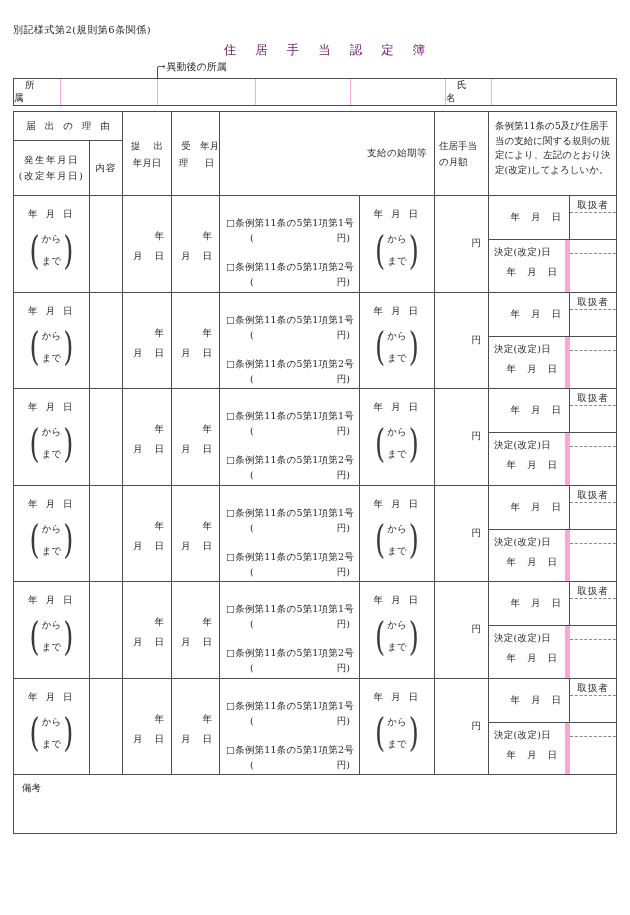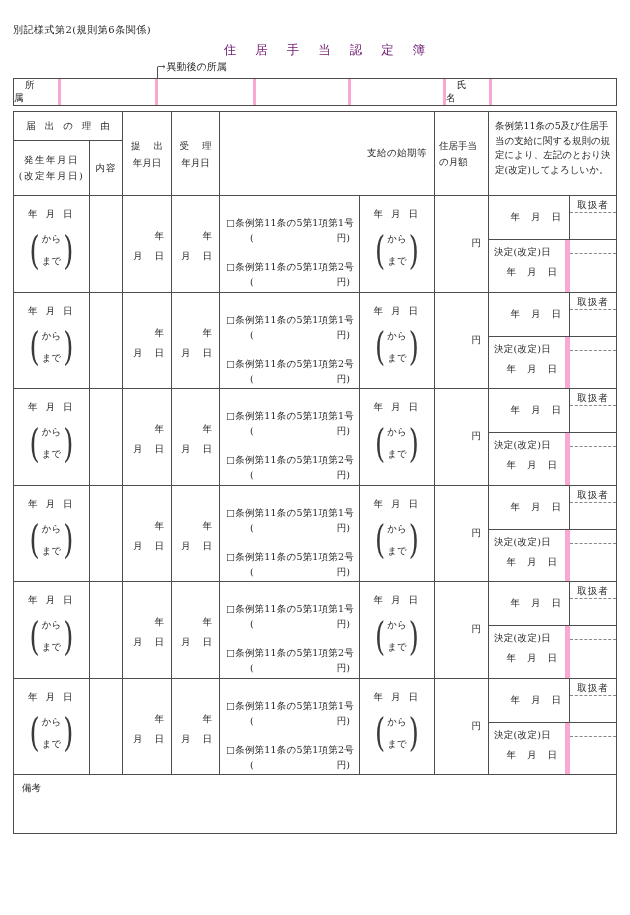--- a/index.html
+++ b/index.html
@@ -16,39 +16,39 @@
   }
   .transfer { position:absolute; left:157px; top:60px; font-size:10px; white-space:nowrap; }
   .transfer .vline { position:absolute; left:0; top:7px; width:1px; height:12px; background:#4d4d4d; }
   .transfer .arr { letter-spacing:1px; }
 
   
   .affil {
     position:absolute; left:13px; top:78px; width:604px; height:28px;
     border:1px solid #4d4d4d; display:flex;
   }
-  .affil > div { border-right:3px solid #f9a8d4; display:flex; align-items:center; justify-content:center; }
+  .affil > div { border-right:1px solid #f9a8d4; display:flex; align-items:center; justify-content:center; }
   .affil > div:last-child { border-right:none; }
   .af-label { letter-spacing:11px; text-indent:11px; }
   .w47{width:47px}.w97{width:97px}.w98{width:98px}.w95{width:95px}.w46{width:46px}
   .af-fill { flex:1; }
 
   
   .main { position:absolute; left:13px; top:111px; width:604px; border:1px solid #4d4d4d; }
   .thead {
     display:grid; grid-template-columns:76px 33px 49px 48px 140px 75px 54px 127px;
     grid-template-rows:29px 54px; border-bottom:1px solid #4d4d4d;
   }
   .hc { display:flex; align-items:center; justify-content:center; text-align:center; }
   .br { border-right:1px solid #4d4d4d; }
   .h-reason { grid-area:1/1/2/3; border-bottom:1px solid #4d4d4d; letter-spacing:9px; text-indent:9px; }
   .h-occur  { grid-area:2/1/3/2; flex-direction:column; line-height:16px; letter-spacing:1.5px; }
   .h-content{ grid-area:2/2/3/3; letter-spacing:1px; }
   .h-submit { grid-area:1/3/3/4; flex-direction:column; line-height:17px; }
-  .h-accept { grid-area:1/4/3/5; flex-direction:column; line-height:17px; }
+  .h-accept { grid-area:1/4/3/5; flex-direction:row; line-height:17px; }
   .sp-wide  { letter-spacing:5px; text-indent:5px; }
   .h-article{ grid-area:1/5/3/6; letter-spacing:2.5px; }
   .h-period { grid-area:1/6/3/7; letter-spacing:0.5px; }
   .h-amount { grid-area:1/7/3/8; display:flex; flex-direction:column; justify-content:center; align-items:flex-start; padding-left:4px; line-height:16px; }
   .h-question{ grid-area:1/8/3/9; display:block; padding:7px 5px 0 6px; line-height:14.5px; text-align:left; }
 
   .trow {
     display:grid; grid-template-columns:76px 33px 49px 48px 140px 75px 54px 127px;
     height:96.5px; border-bottom:1px solid #4d4d4d;
   }

